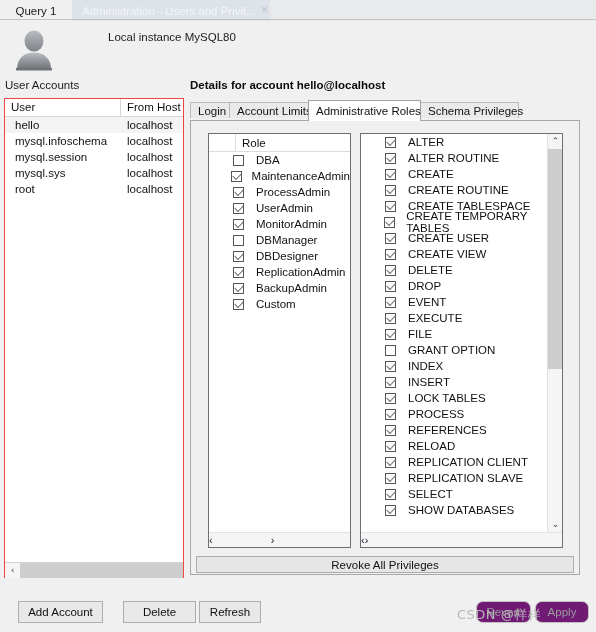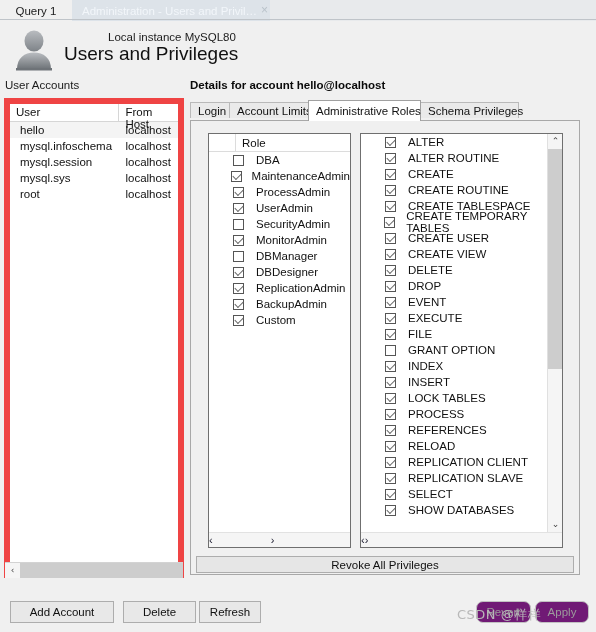--- a/index.html
+++ b/index.html
@@ -82,21 +82,21 @@
 
   
   .lbl-user-accounts {
     position: absolute; left: 5px; top: 79px;
     font-size: 11.5px; color: #1a1a1a;
   }
   .accounts-box {
     position: absolute; left: 4px; top: 98px;
     width: 180px; height: 480px;
     background: #ffffff;
-    border: 6px solid #ef4444;
+    border: 1px solid #ef4444;
     overflow: hidden;
   }
   .acc-head {
     display: flex; height: 18px;
     border-bottom: 1px solid #d6d6d6;
     background: #ffffff;
   }
   .acc-head .col {
     font-size: 11.5px; color: #101010;
     padding: 2px 0 0 6px;
@@ -245,21 +245,21 @@
   .btn {
     position: absolute;
     height: 22px;
     background: #e8e8e8;
     border: 1px solid #adadad;
     display: flex; align-items: center; justify-content: center;
     font-size: 11.5px; color: #101010;
     cursor: pointer;
   }
   .btn.disabled { color: #9c9c9c; background: #701a75; border-color: #c2c2c2; cursor: default; border-radius: 7px; }
-  .btn-add { left: 10px; top: 601px; width: 104px; }
+  .btn-add { left: 18px; top: 601px; width: 85px; }
   .btn-del { left: 123px; top: 601px; width: 73px; }
   .btn-ref { left: 199px; top: 601px; width: 62px; }
   .btn-revert { left: 476px; top: 601px; width: 55px; }
   .btn-apply { left: 535px; top: 601px; width: 54px; }
 
   .watermark {
     position: absolute; left: 457px; top: 606px;
     font-size: 13px; color: #b8b8b8;
     font-family: "DejaVu Sans", sans-serif;
     letter-spacing: 0.5px;
@@ -294,21 +294,20 @@
         <linearGradient id="gB" x1="0" y1="0" x2="0" y2="1">
           <stop offset="0" stop-color="#babdc1"></stop>
           <stop offset="1" stop-color="#6e7378"></stop>
         </linearGradient>
       </defs>
       <ellipse cx="22" cy="13" rx="9.5" ry="10.5" fill="url(#gA)"></ellipse>
       <path d="M5 41 C5 30 12.5 24.5 22 24.5 C31.5 24.5 39 30 39 41 Z" fill="url(#gB)"></path>
       <rect x="4" y="40" width="36" height="2.5" fill="#6e7378"></rect>
     </svg>
     <div class="hdr-sub">Local instance MySQL80</div>
-    <div class="hdr-title">Users and Privileges</div>
   </div>
 
   <div class="lbl-user-accounts">User Accounts</div>
   <div class="accounts-box">
     <div class="acc-head">
       <div class="col col-user">User</div>
       <div class="col col-host">From Host</div>
     </div>
     <div id="accounts-rows">
         <div class="acc-row selected">
@@ -383,26 +382,20 @@
             <div class="rlabel">ProcessAdmin</div>
           </div>
           <div class="lb-row">
             <div class="cbcell">
               <div class="cb on"></div>
             </div>
             <div class="rlabel">UserAdmin</div>
           </div>
           <div class="lb-row">
             <div class="cbcell">
-              <div class="cb"></div>
-            </div>
-            <div class="rlabel">SecurityAdmin</div>
-          </div>
-          <div class="lb-row">
-            <div class="cbcell">
               <div class="cb on"></div>
             </div>
             <div class="rlabel">MonitorAdmin</div>
           </div>
           <div class="lb-row">
             <div class="cbcell">
               <div class="cb"></div>
             </div>
             <div class="rlabel">DBManager</div>
           </div>

